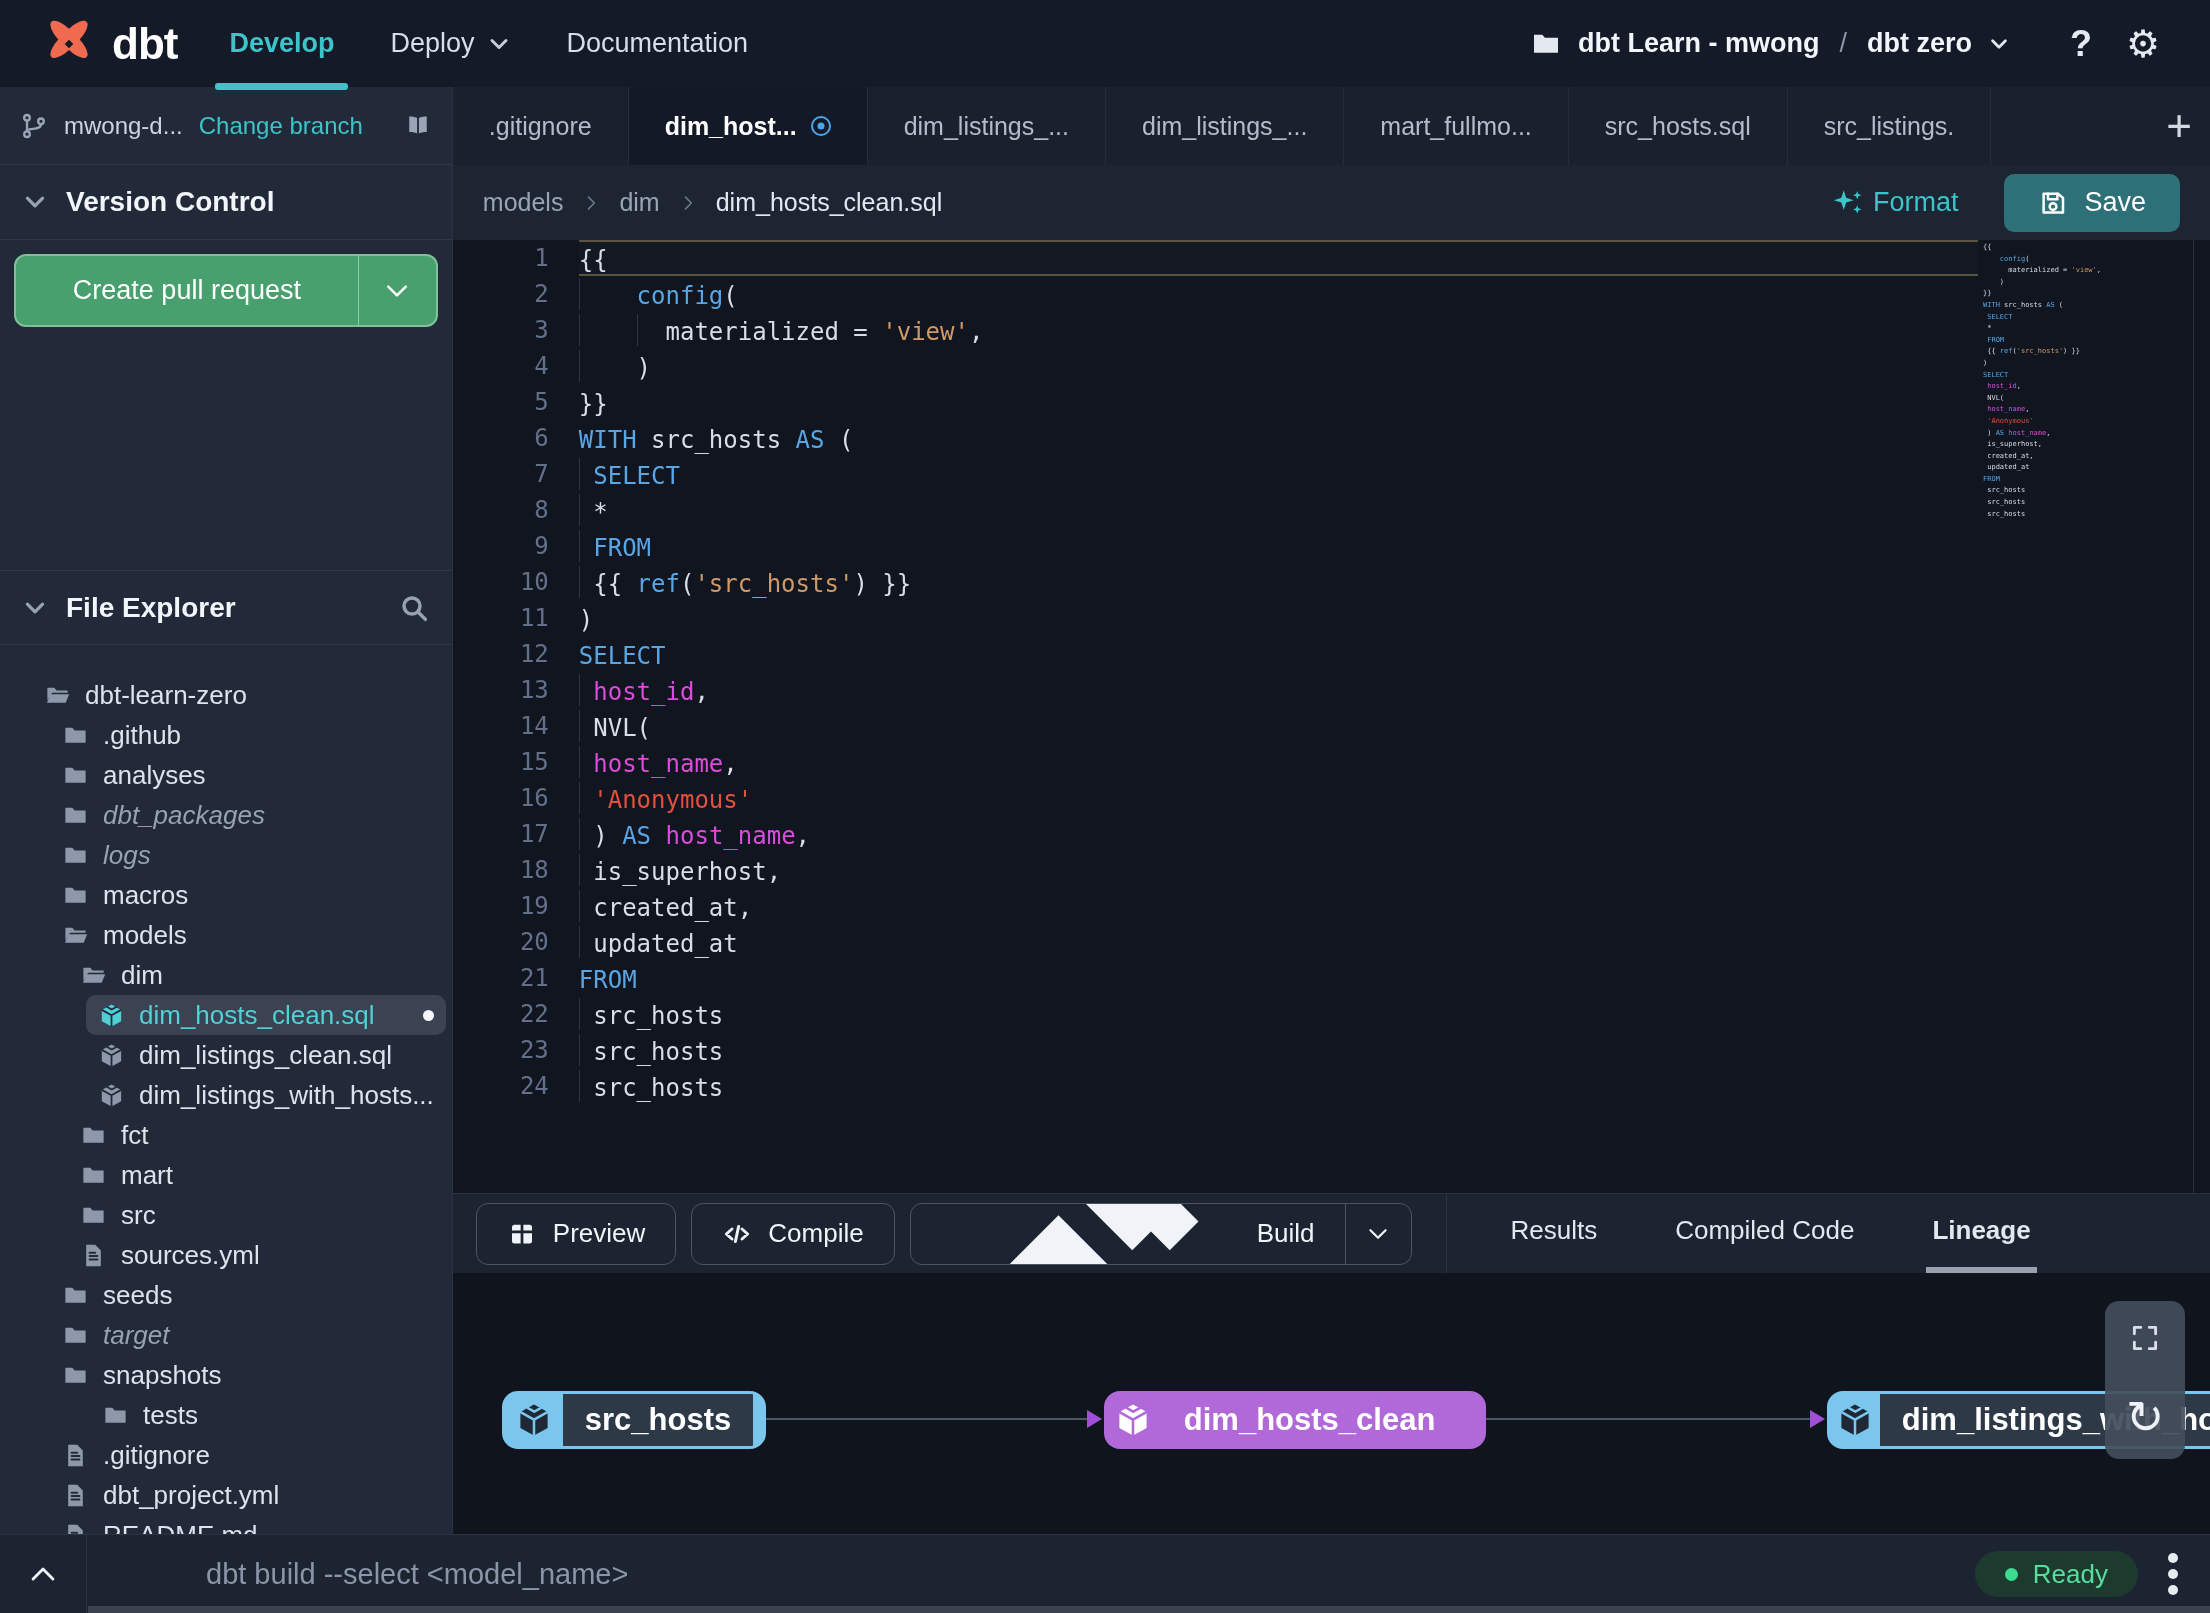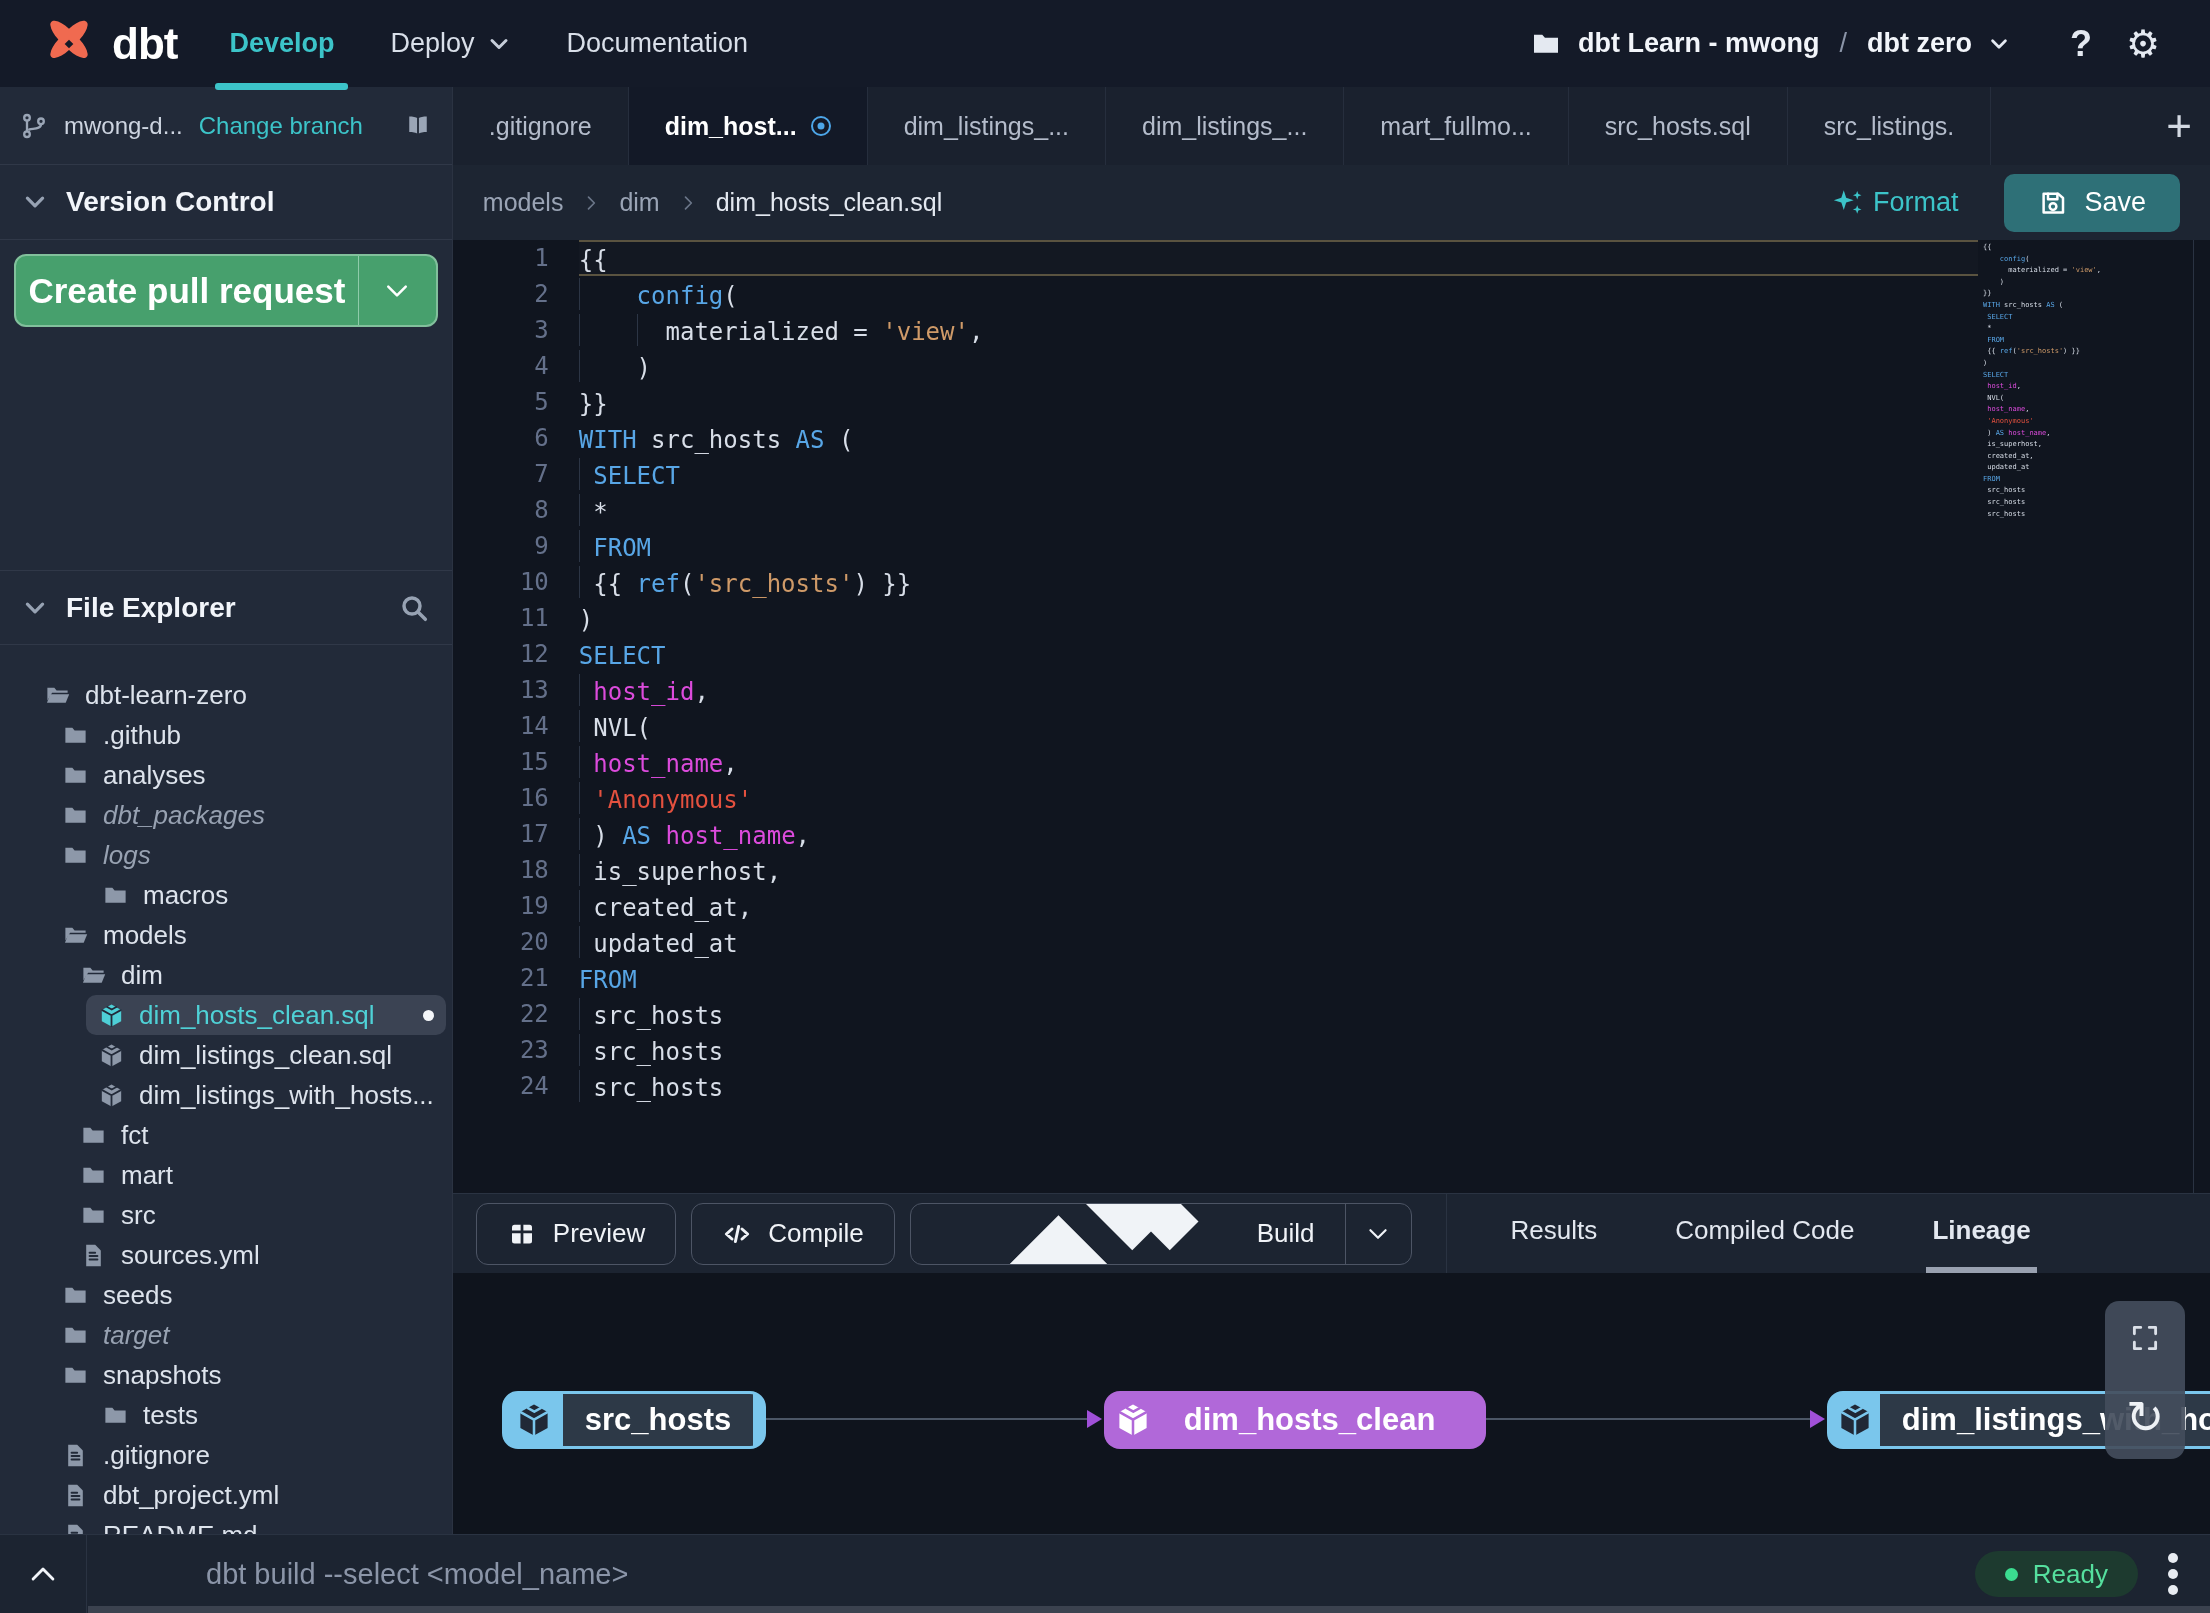--- a/index.html
+++ b/index.html
@@ -41,21 +41,21 @@
   .branch-action{font-size:24px;color:var(--accent,#3cc4c9);white-space:nowrap;cursor:pointer}
   .book{margin-left:auto;width:32px;height:32px;color:#8d98a9;cursor:pointer}
   .section-header{flex:0 0 75px;display:flex;align-items:center;gap:18px;padding:0 22px;
     font-size:28px;font-weight:700;color:#f2f5fa;border-bottom:1px solid #303848;cursor:pointer}
   .section-header .chev{width:26px;height:26px;color:#97a2b3}
   .vc-body{flex:0 0 330px;padding:14px}
   .fe-header{border-top:1px solid #303848}
   .fe-header .search{margin-left:auto;width:32px;height:32px;color:#97a2b3;cursor:pointer}
   .pr-btn{display:flex;width:100%;height:73px;border-radius:12px;overflow:hidden;
     background:var(--green,#47a06d);border:2px solid #82c09c;color:#fff;cursor:pointer}
-  .pr-main{flex:1;display:flex;align-items:center;justify-content:center;font-size:35px;font-weight:700}
+  .pr-main{flex:1;display:flex;align-items:center;justify-content:center;font-size:27px;font-weight:400}
   .pr-chev{flex:0 0 78px;display:flex;align-items:center;justify-content:center;border-left:1.5px solid #8fcbaa}
   .pr-chev .icon{width:30px;height:30px;stroke-width:3}
   #file-tree{flex:1;overflow:hidden;padding-top:30px}
   .tree-row{height:40px;display:flex;align-items:center;padding-right:6px}
   .tree-inner{display:flex;align-items:center;gap:14px;height:40px;flex:1;border-radius:10px;padding:0 12px;cursor:pointer}
   .tree-row .icon{width:27px;height:27px;color:#8d98a9}
   .tree-label{font-size:26px;color:#dde3ec;white-space:nowrap}
   .tree-row.italic .tree-label{font-style:italic;color:#97a1b1}
   .tree-row.selected .tree-inner{background:#3b4353}
   .tree-row.selected .tree-label{color:#4fd1d6}
@@ -309,21 +309,21 @@
           <div class="tree-row italic" style="padding-left: 50px;">
             <div class="tree-inner">
               <span class="icon">
                 <svg viewBox="0 0 24 24">
                   <path fill="currentColor" stroke="none" d="M3 5.2h6.2l2 2.3H21v11H3z"></path>
                 </svg>
               </span>
               <span class="tree-label">logs</span>
             </div>
           </div>
-          <div class="tree-row" style="padding-left: 50px; margin-left: 40px;">
+          <div class="tree-row" style="padding-left: 50px;">
             <div class="tree-inner">
               <span class="icon">
                 <svg viewBox="0 0 24 24">
                   <path fill="currentColor" stroke="none" d="M3 5.2h6.2l2 2.3H21v11H3z"></path>
                 </svg>
               </span>
               <span class="tree-label">macros</span>
             </div>
           </div>
           <div class="tree-row" style="padding-left: 50px;">

